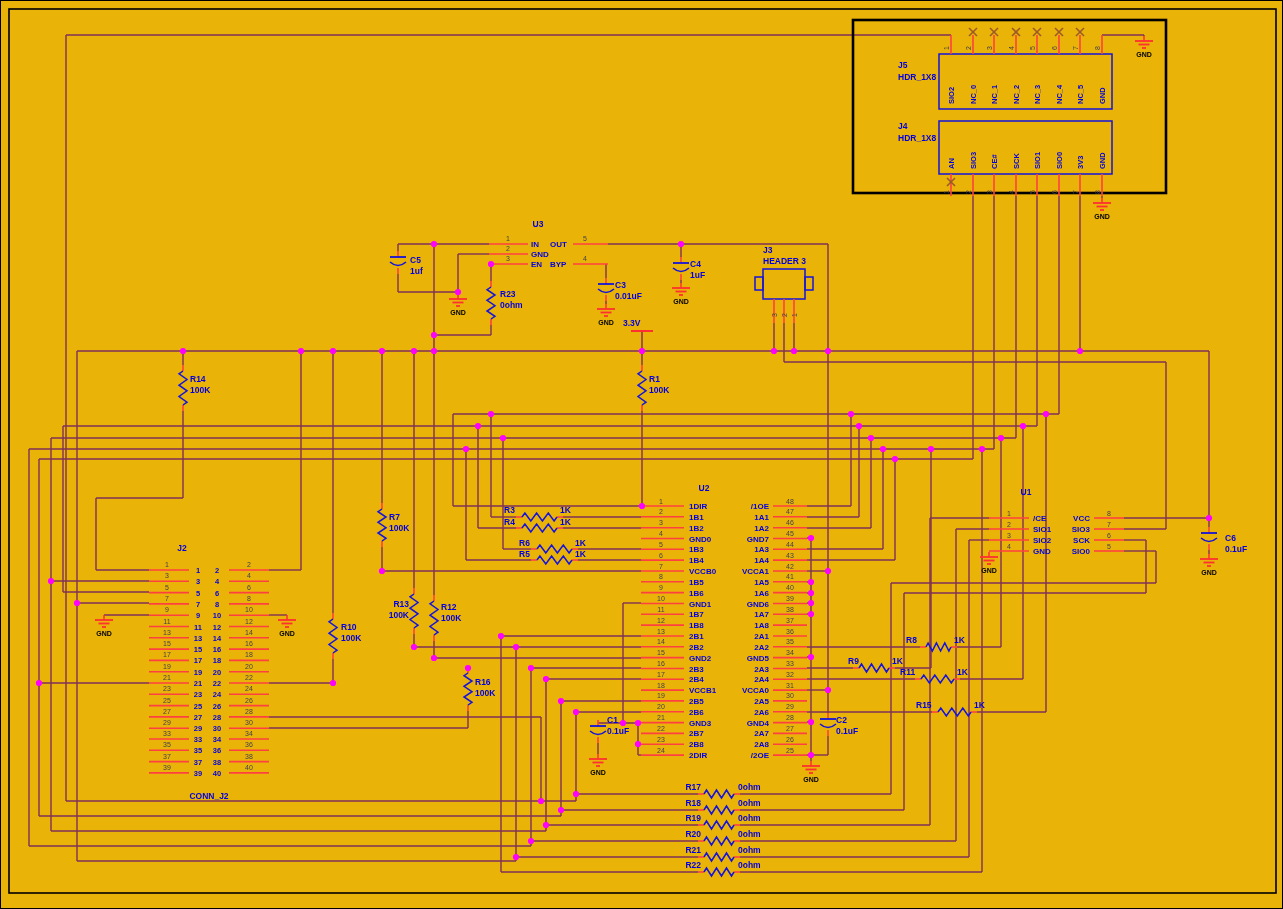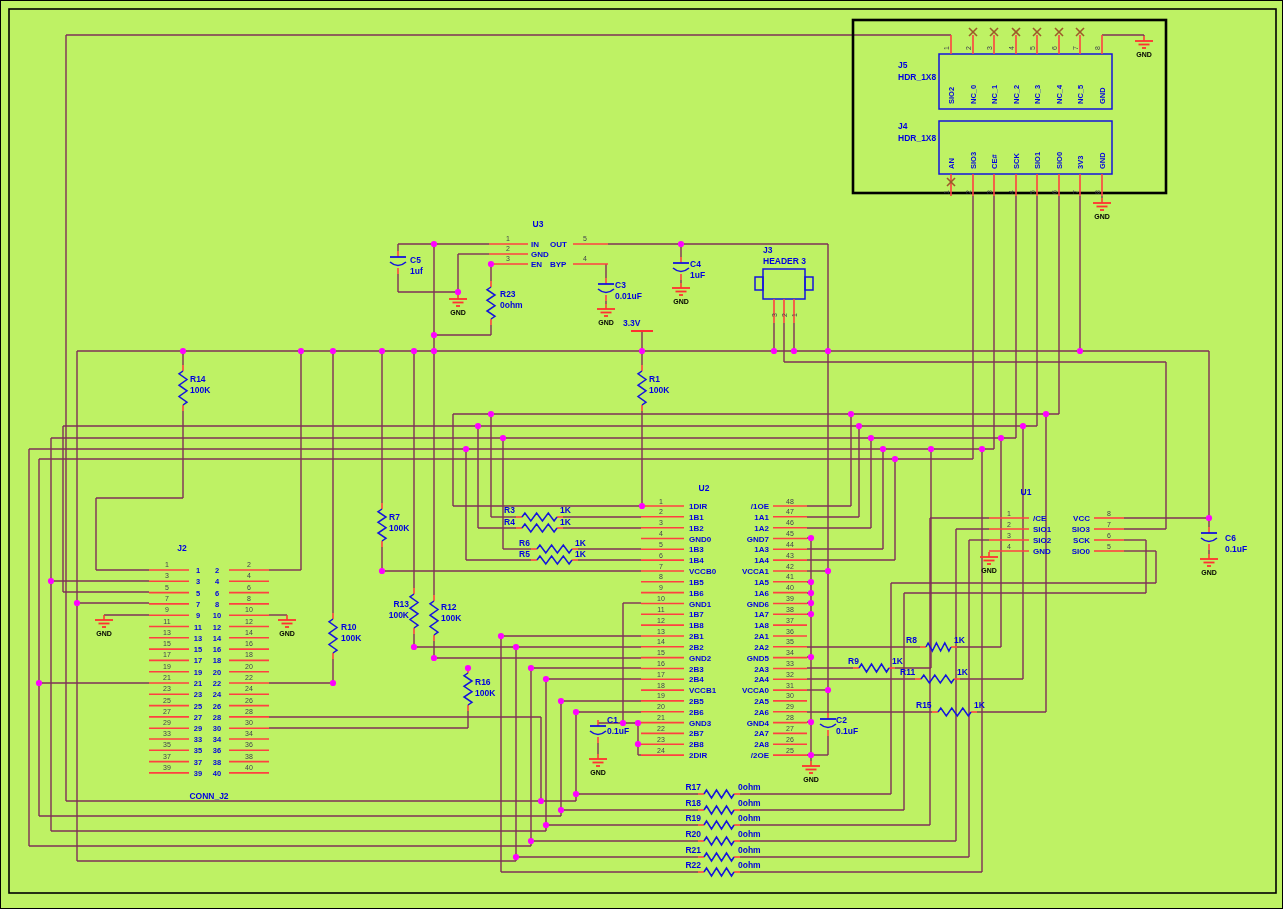--- a/index.html
+++ b/index.html
@@ -1,16 +1,16 @@
 <!DOCTYPE html>
 <html><head>
 <meta charset="utf-8">
 <style>
   html,body{margin:0;padding:0;background:#e8e8e8;}
-  .canvas{position:relative;width:1283px;height:909px;background:#bef264;border:1px solid #000;box-sizing:border-box;overflow:hidden;}
+  .canvas{position:relative;width:1283px;height:909px;background:#eab308;border:1px solid #000;box-sizing:border-box;overflow:hidden;}
   svg text{font-family:"Liberation Sans","DejaVu Sans",sans-serif;}
 </style>
 </head>
 <body>
 
 <div class="canvas">
   <svg id="sch" width="1283" height="909" viewBox="0 0 1283 909">
       <rect x="8" y="8" width="1267" height="884" fill="none" stroke="#000" stroke-width="1.6"></rect>
       <line x1="950" y1="34" x2="65" y2="34" stroke="#7E3057" stroke-width="1.4"></line>
       <line x1="65" y1="34" x2="65" y2="800" stroke="#7E3057" stroke-width="1.4"></line>

